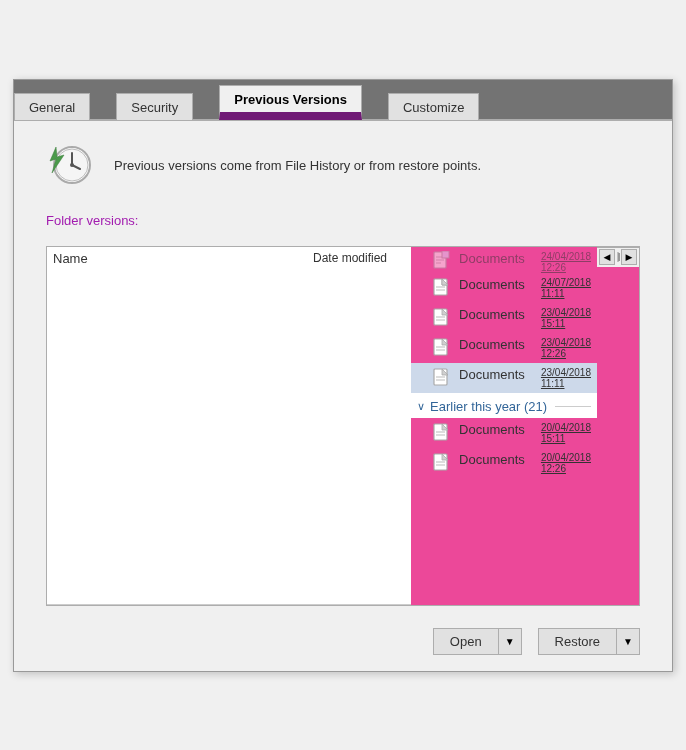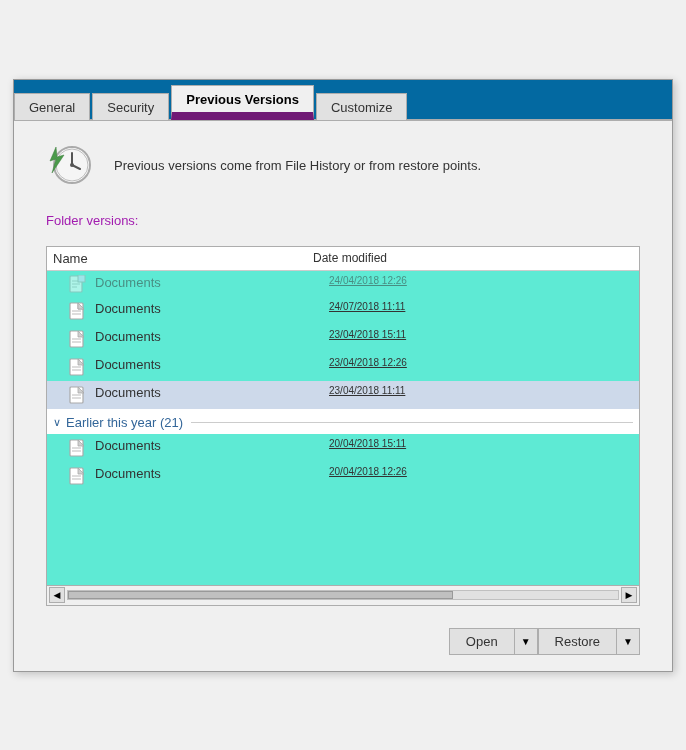--- a/index.html
+++ b/index.html
@@ -17,23 +17,24 @@
       background: #f0f0f0;
       width: 660px;
       padding: 0;
       border: 1px solid #999;
       box-shadow: 2px 2px 8px rgba(0,0,0,0.2);
     }
     
     .tab-bar {
       display: flex;
       align-items: flex-end;
-      background: #0369a1;
+      background: #737373;
       padding-top: 4px;
       border-bottom: 2px solid #adadad;
+      gap: 24px;
     }
     .tab {
       padding: 6px 14px 5px;
       border: 1px solid #adadad;
       border-bottom: none;
       background: #e1e1e1;
       cursor: pointer;
       margin-right: 2px;
       color: #333;
       font-size: 13px;
@@ -76,25 +77,25 @@
     }
     
     .section-label {
       font-size: 13px;
       margin-bottom: 18px;
       color: #a21caf;
     }
     
     .list-container {
       border: 1px solid #adadad;
-      background: #5eead4;
+      background: #ec4899;
       height: 360px;
       overflow: hidden;
       display: flex;
-      flex-direction: column;
+      flex-direction: row;
     }
     
     .list-header {
       display: flex;
       border-bottom: 1px solid #ccc;
       background: #fff;
       padding: 4px 6px;
       flex-shrink: 0;
     }
     .list-header .col-name {
@@ -214,21 +215,21 @@
       top: 0;
       width: 70%;
       height: 100%;
       background: #c0c0c0;
       border: 1px solid #999;
     }
     
     .button-row {
       display: flex;
       justify-content: flex-end;
-      gap: 0;
+      gap: 16px;
       margin-top: 22px;
     }
     .btn-group {
       display: flex;
     }
     .btn {
       padding: 5px 16px;
       background: #e1e1e1;
       border: 1px solid #adadad;
       cursor: pointer;

